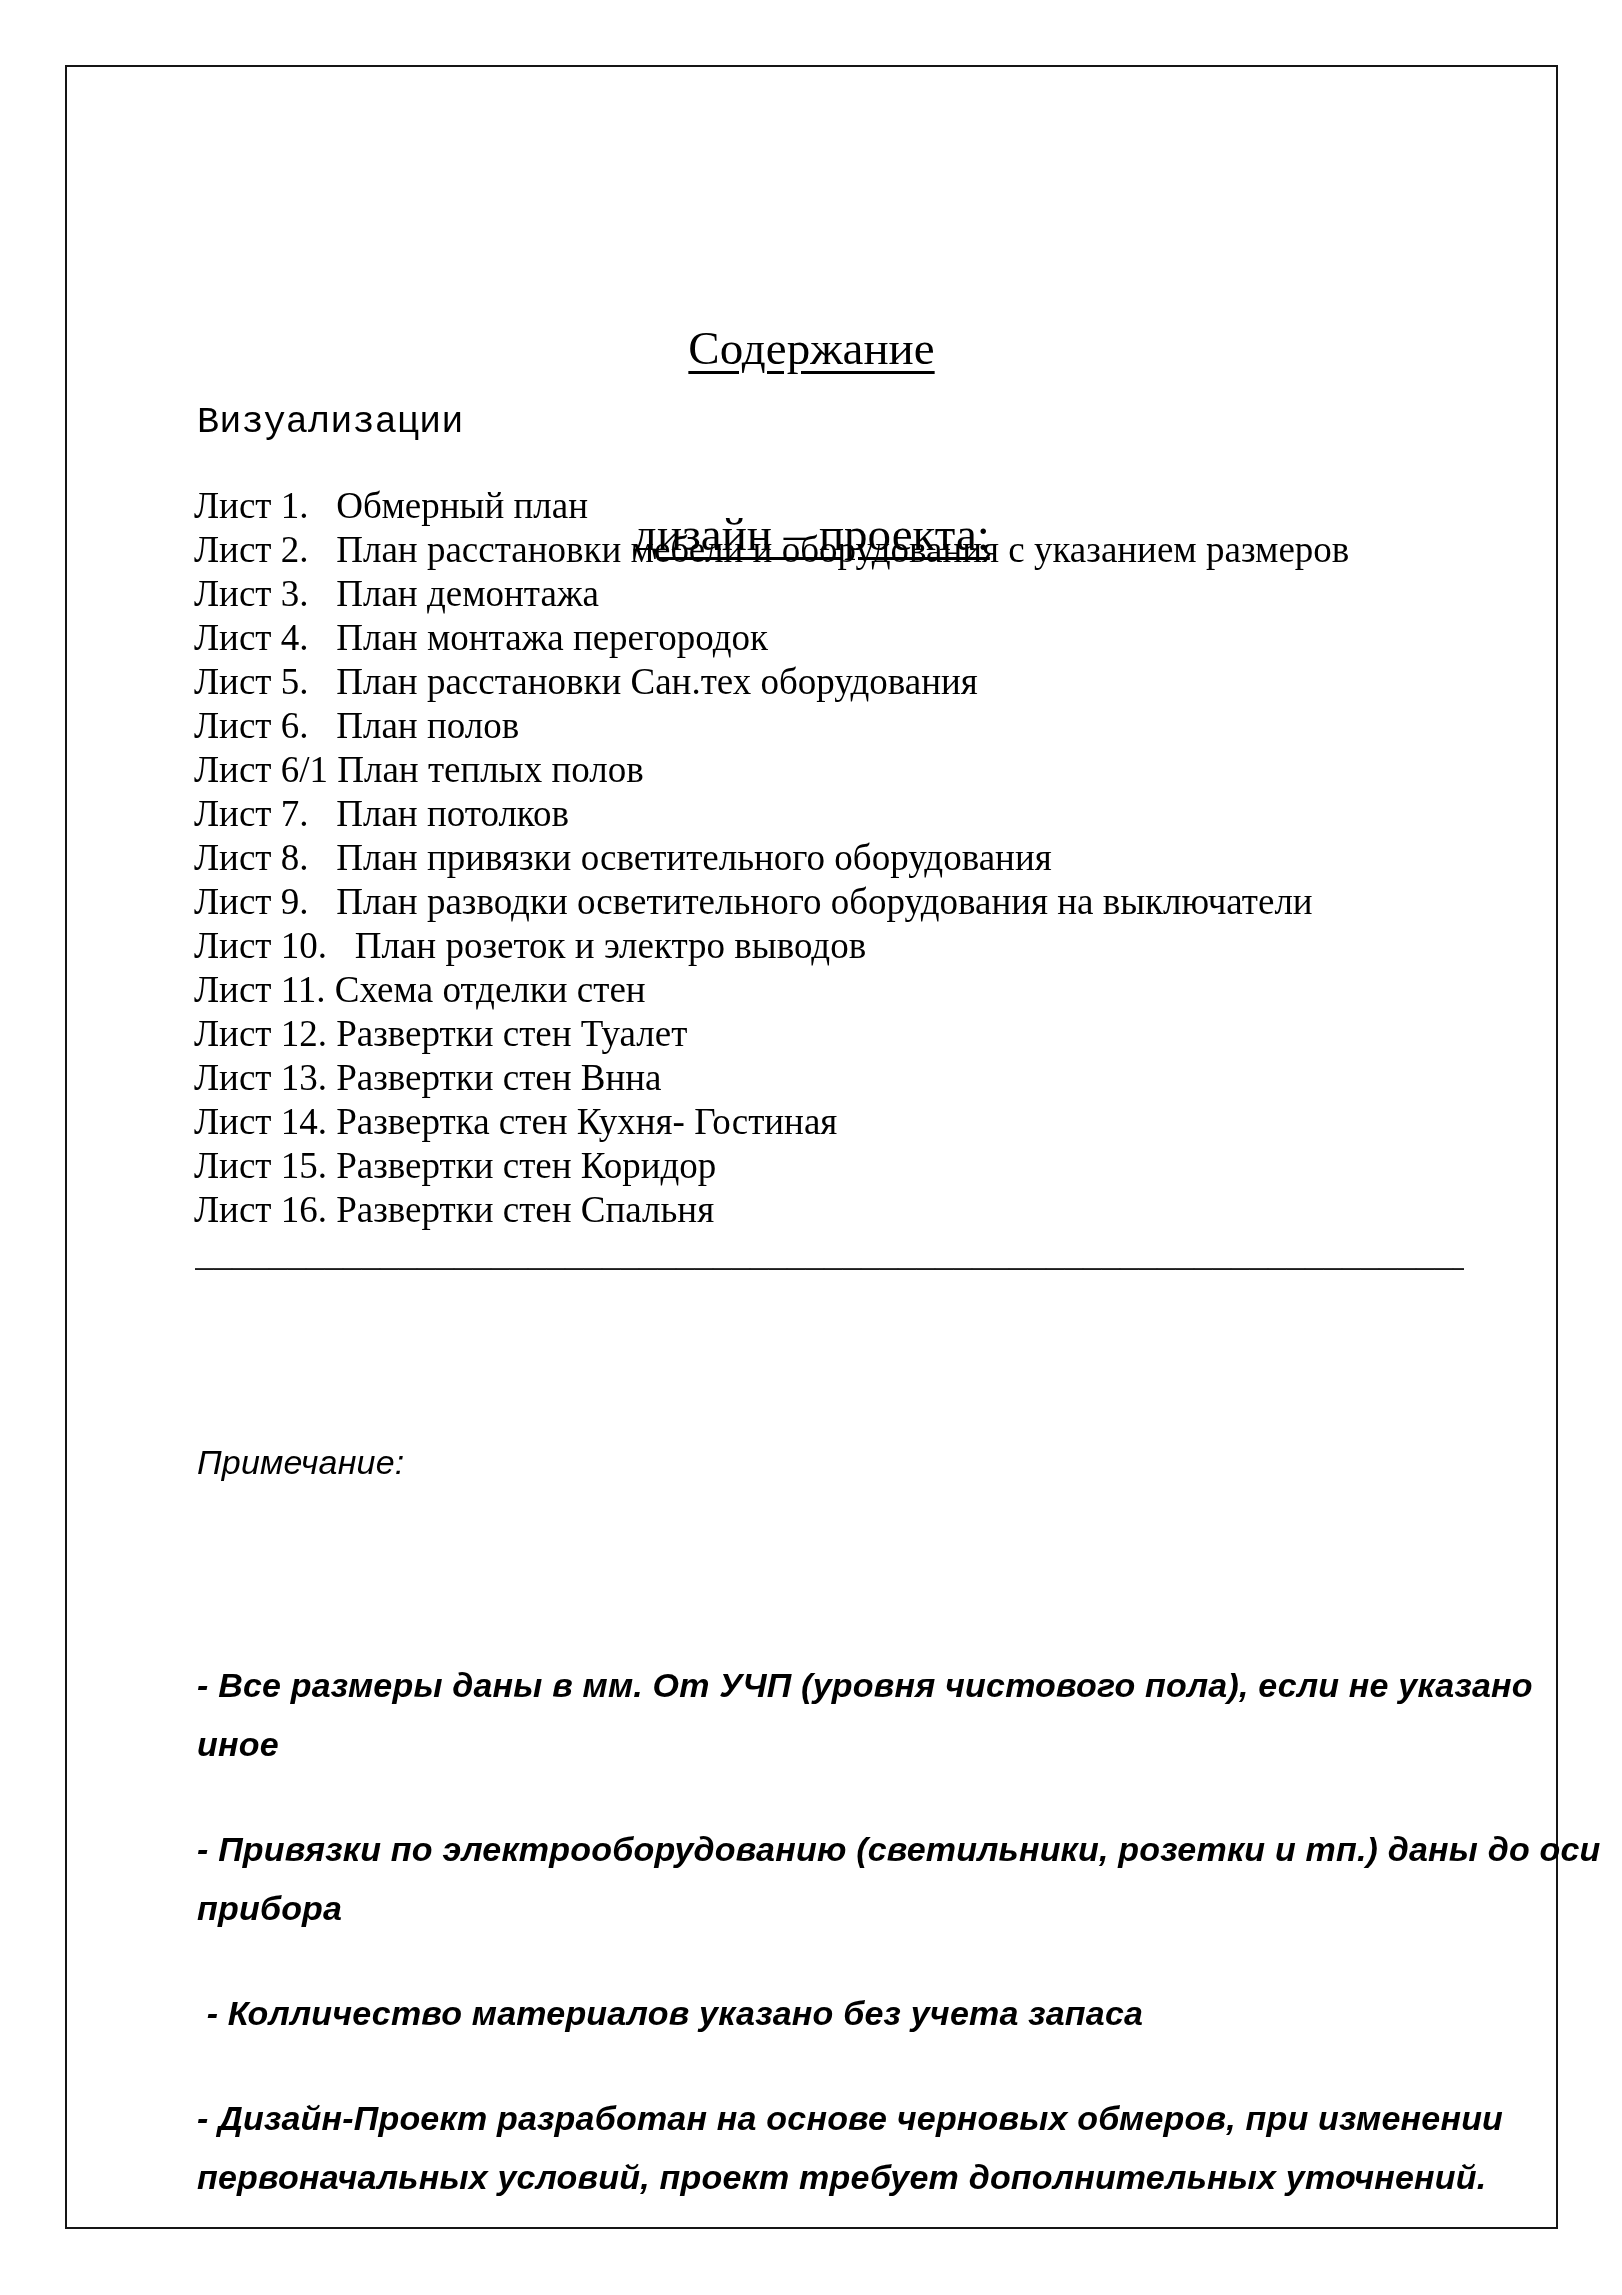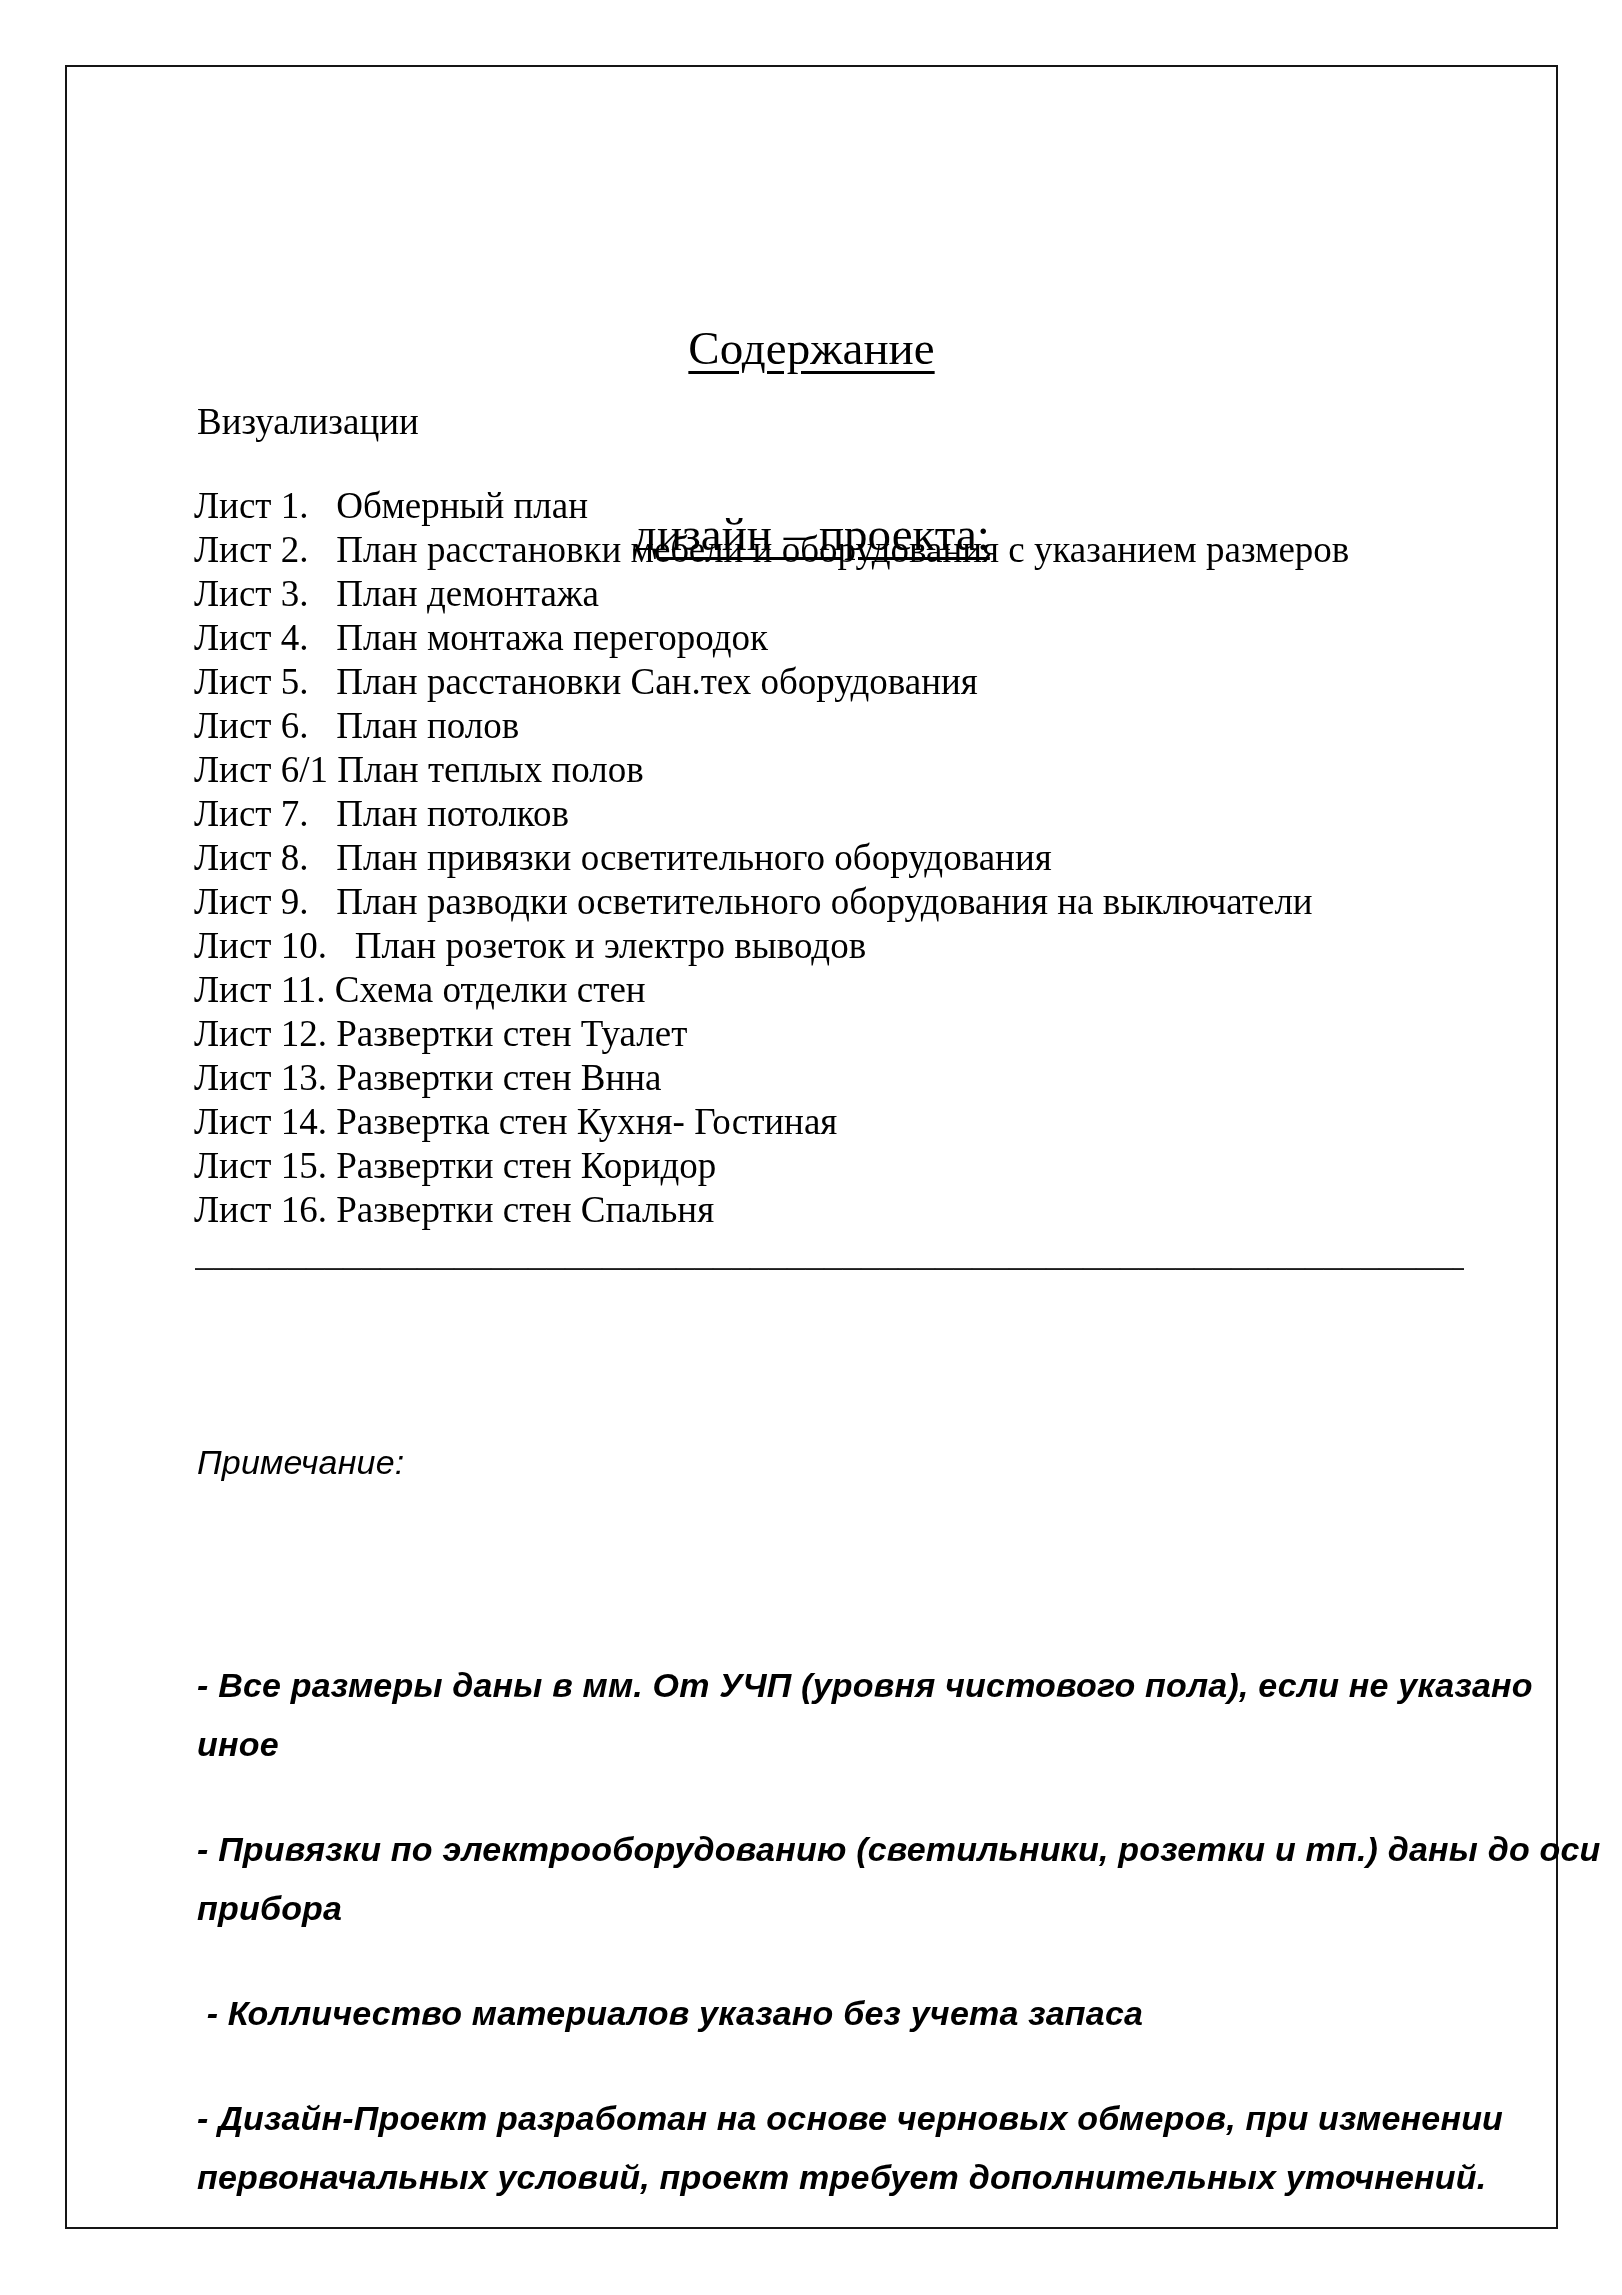--- a/index.html
+++ b/index.html
@@ -37,21 +37,21 @@
   }
   .doc-title .u {
     text-decoration: underline;
     text-decoration-thickness: 3.4px;
     text-underline-offset: 6.8px;
   }
   .section-label {
     position: absolute;
     top: 400px;
     left: 197px;
-    font-family: Liberation Serif, serif;
+    font-family: Liberation Mono, monospace;
     font-size: 37px;
     line-height: 44px;
     white-space: pre;
   }
   .sheet-list {
     position: absolute;
     top: 484px;
     left: 194px;
     font-family: "Liberation Serif", serif;
     font-size: 37px;

